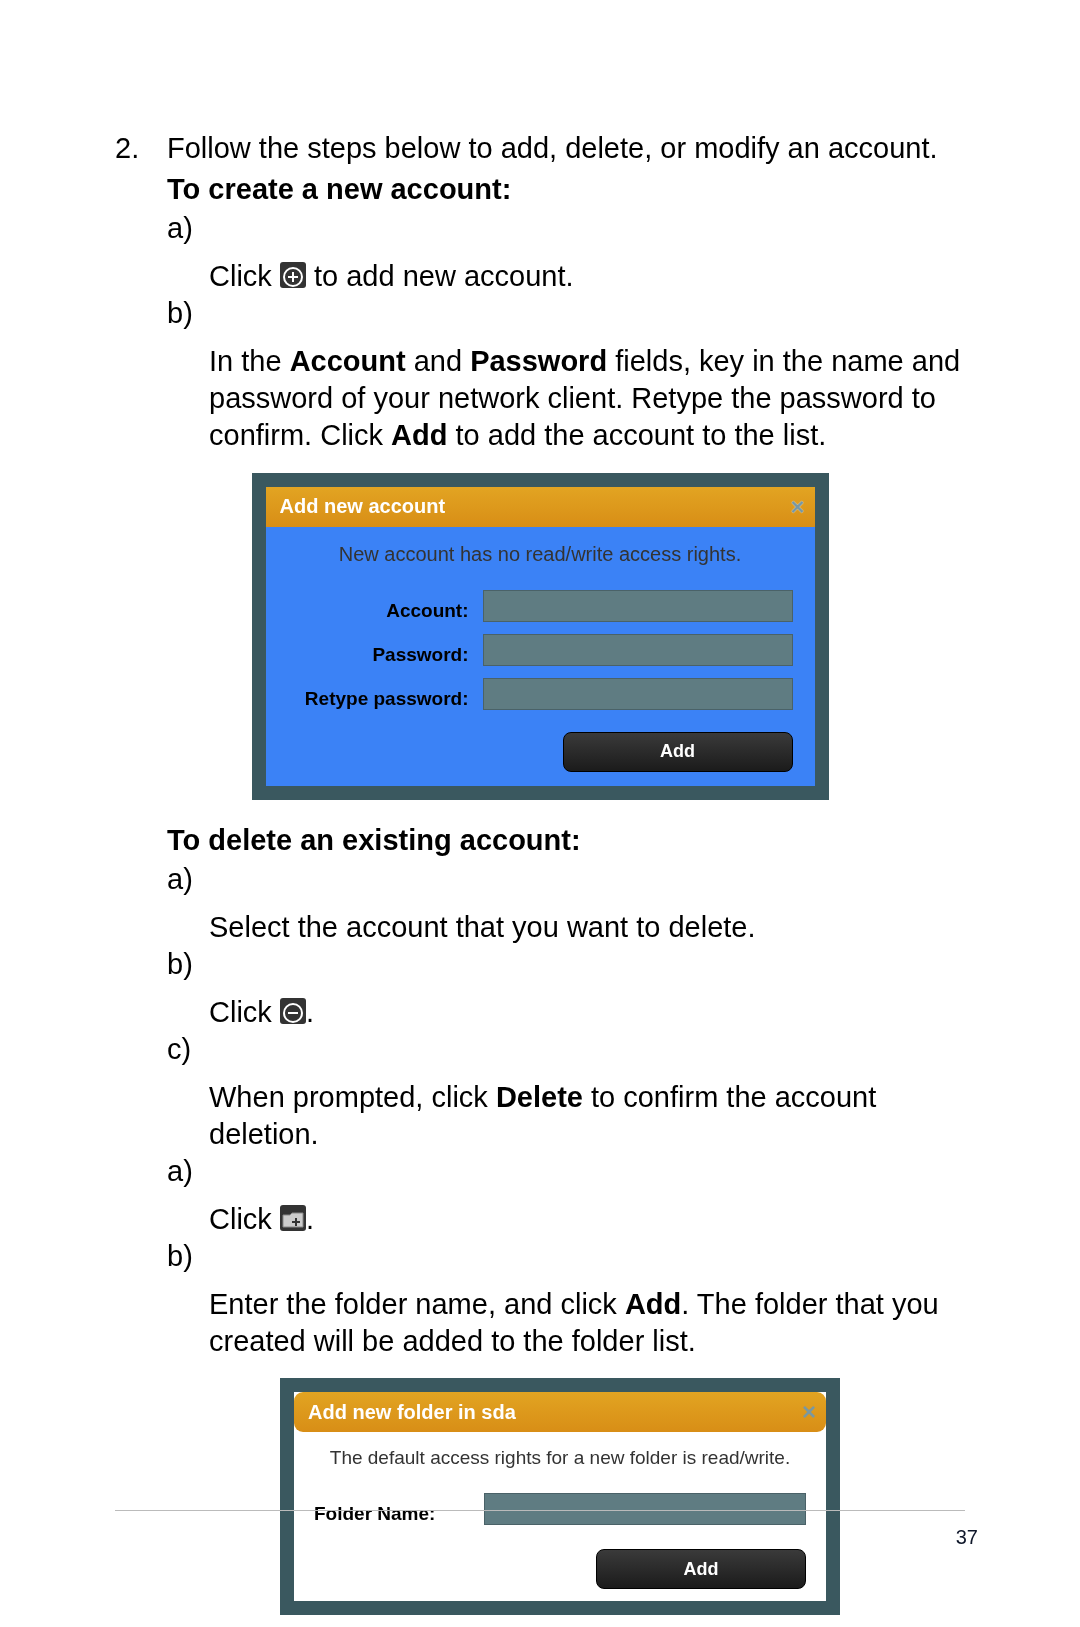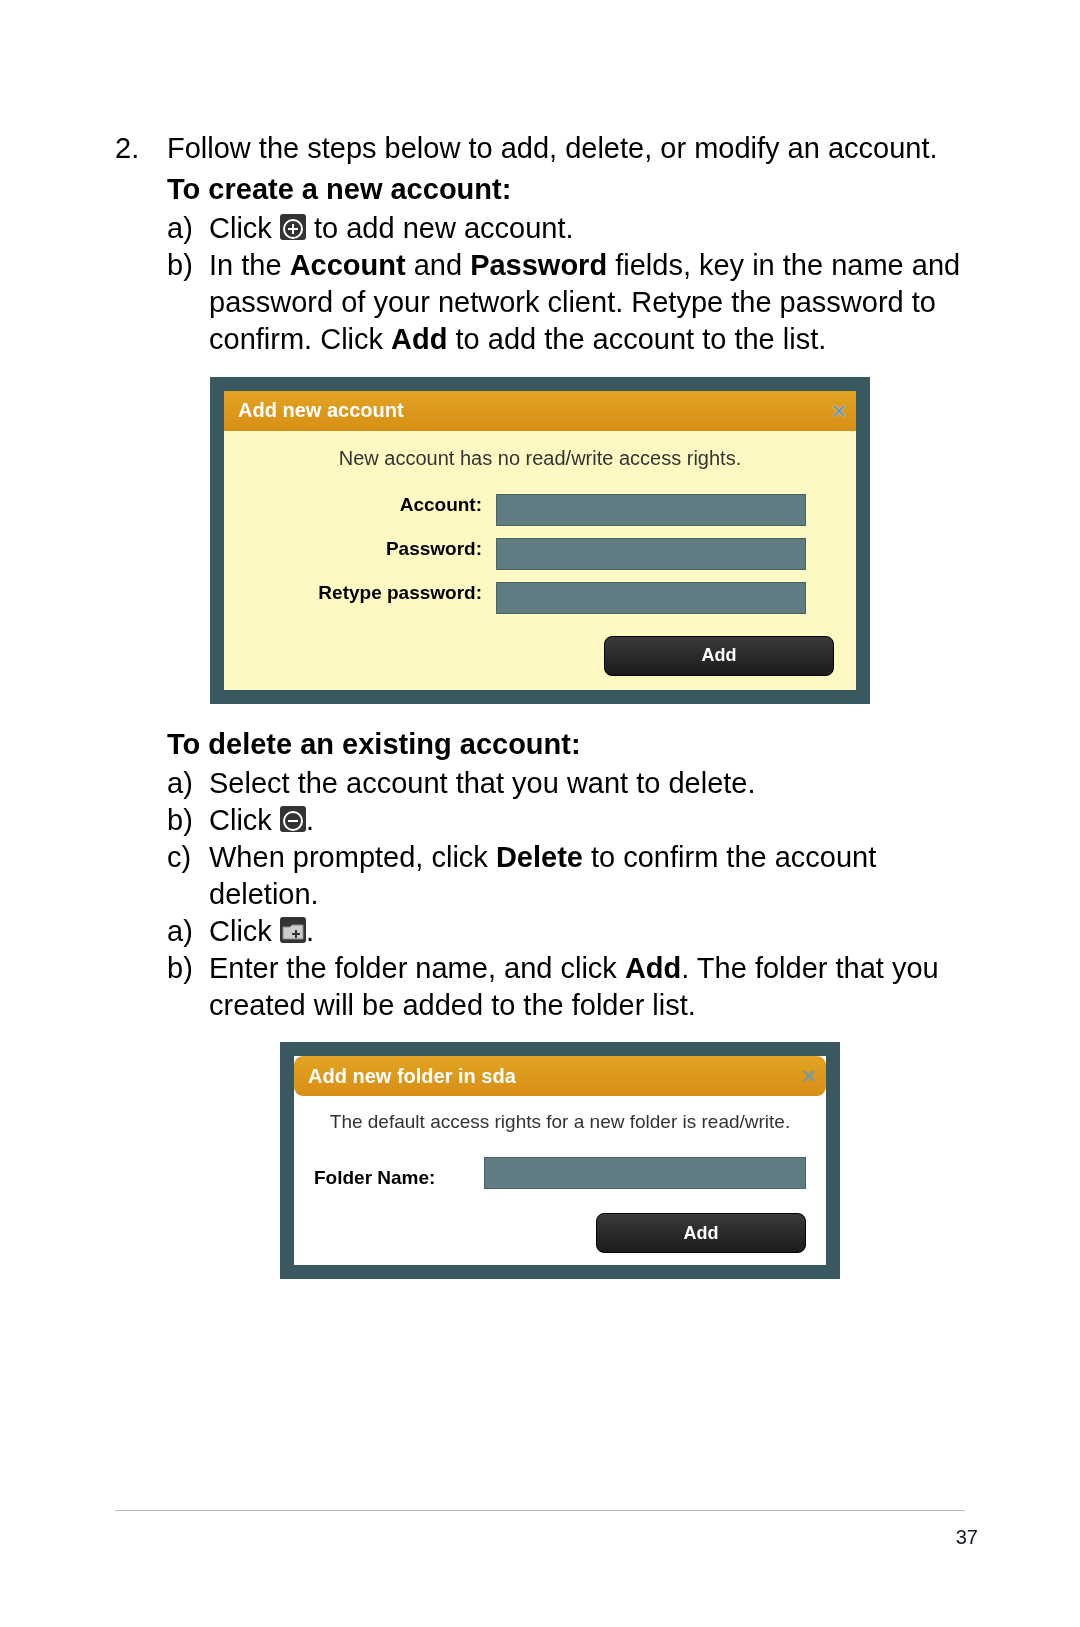--- a/index.html
+++ b/index.html
@@ -29,39 +29,39 @@
     margin-left: 52px;
     margin-bottom: 4px;
   }
   .sub-item {
     display: flex;
     margin-left: 52px;
     font-size: 29px;
     line-height: 1.28;
   }
   .sub-letter { width: 42px; flex-shrink: 0; }
-  .sub-content { flex: 1; }
+  .sub-content { flex: 1; margin-top: 48px; }
   .inline-icon {
     display: inline-block;
     width: 26px;
     height: 26px;
     vertical-align: -4px;
     background: #333;
     border-radius: 3px;
     position: relative;
   }
   .inline-icon svg { width: 26px; height: 26px; }
   .bold { font-weight: bold; }
 
   
   .dialog-frame {
     margin: 18px auto 24px;
     border: 14px solid #3a585f;
-    width: 660px;
-    background: #fef9c3;
+    width: 577px;
+    background: #3b82f6;
   }
   .dialog-titlebar {
     background: linear-gradient(to bottom, #e2a422, #d88e16);
     height: 40px;
     display: flex;
     align-items: center;
     justify-content: space-between;
     padding: 0 10px 0 14px;
     font-weight: bold;
     font-size: 20px;
@@ -76,21 +76,21 @@
   }
   .dialog-msg {
     text-align: center;
     padding: 16px 18px 18px;
     font-size: 20px;
     color: #333;
     font-family: Verdana, Arial, sans-serif;
   }
   .field-row {
     display: flex;
-    align-items: flex-start;
+    align-items: flex-end;
     padding: 6px 22px;
   }
   .field-label {
     width: 250px;
     text-align: right;
     font-weight: bold;
     font-size: 19px;
     padding-right: 14px;
   }
   .field-input {

